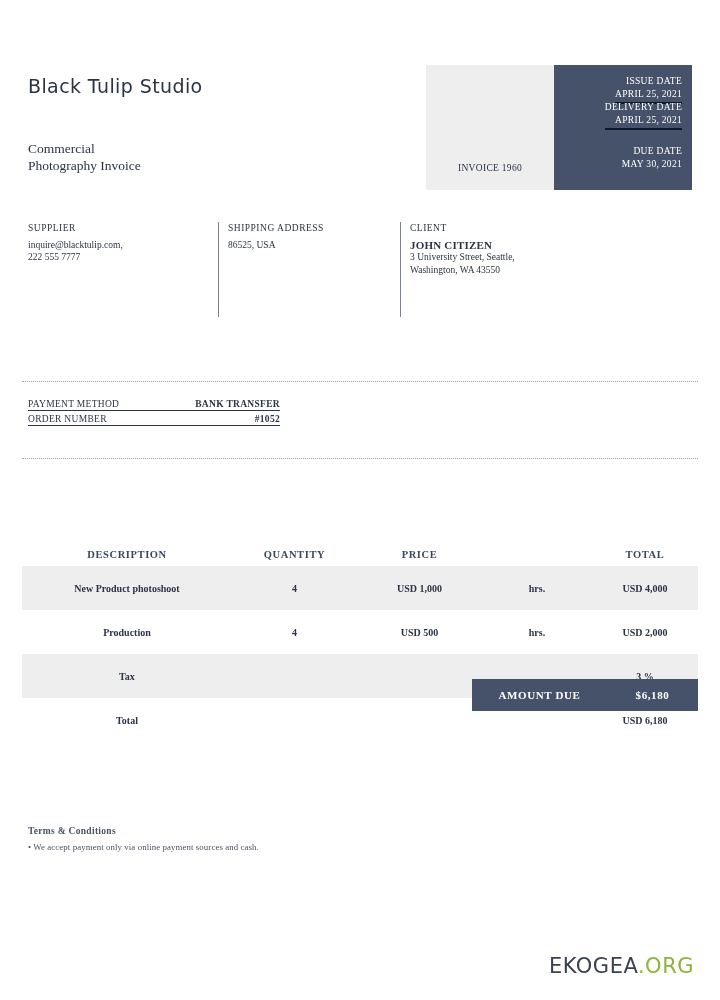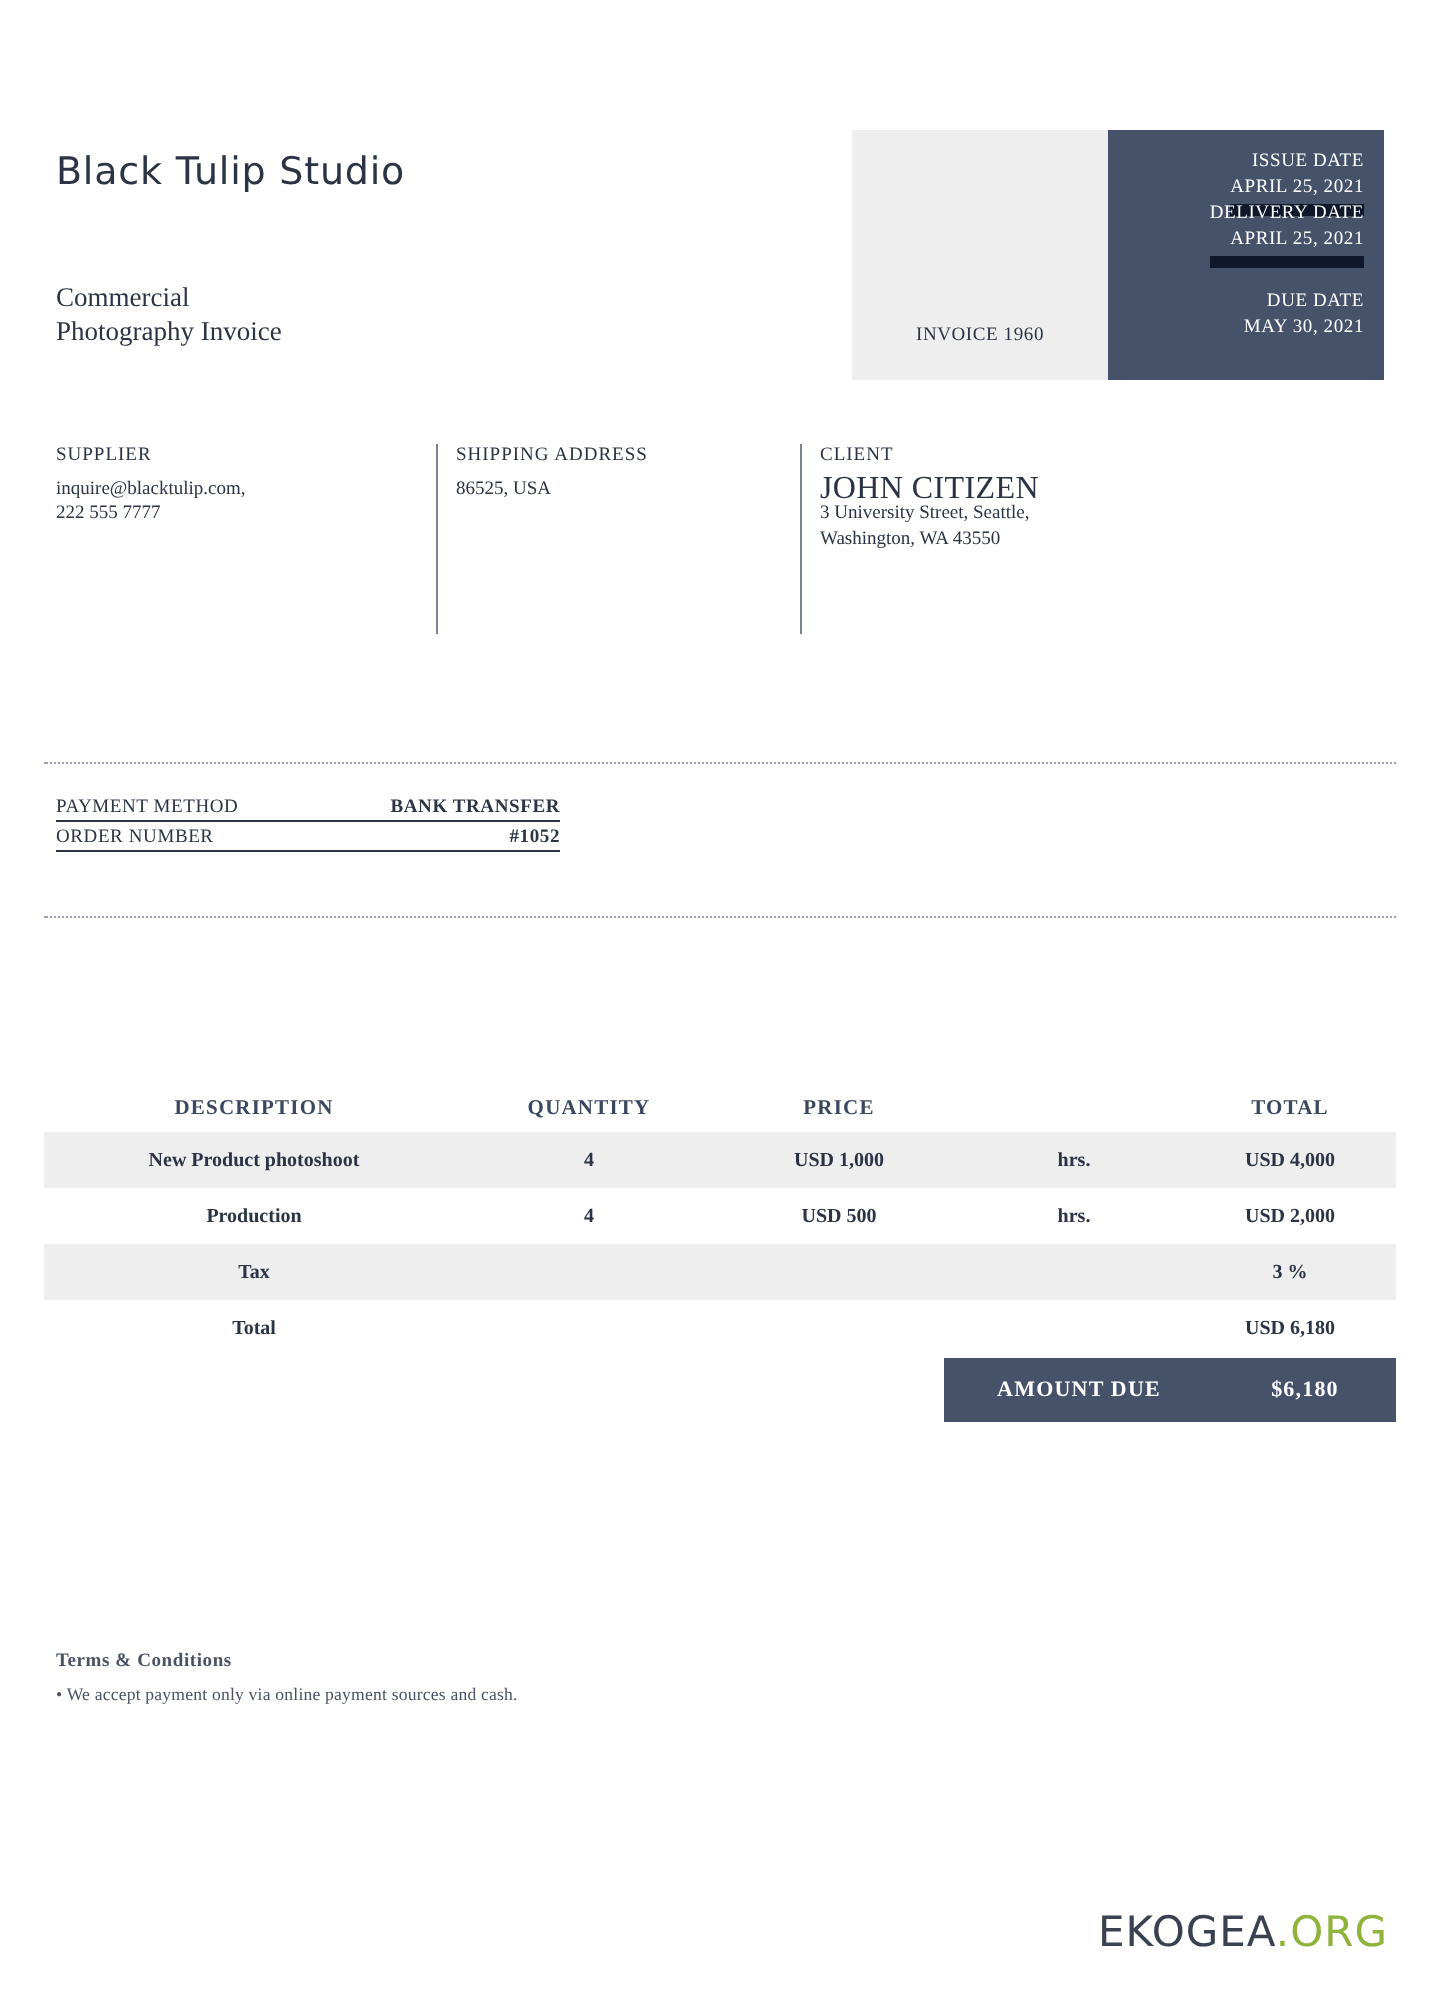--- a/index.html
+++ b/index.html
@@ -75,21 +75,21 @@
   }
   .date-row {
     position: absolute;
     right: 10px;
     text-align: right;
     font-size: 9.5px;
     letter-spacing: 0.3px;
     line-height: 13px;
   }
   .date-row .lbl { display: block; }
-  .date-row .val { display: block; border-bottom: 6px solid #0f172a; padding-bottom: 1px; }
+  .date-row .val { display: block; border-bottom: 2px solid #0f172a; padding-bottom: 1px; }
   .d1 { top: 10px; }
   .d2 { top: 36px; }
   .d3 { top: 80px; }
   .d3 .val { border-bottom: none; }
 
   
   .info {
     position: absolute;
     left: 28px;
     top: 222px;
@@ -103,22 +103,22 @@
     line-height: 12.5px;
     color: #2b3344;
   }
   .info-col .h {
     font-size: 9.5px;
     letter-spacing: 0.5px;
     margin-bottom: 4px;
     display: block;
   }
   .info-col .name {
-    font-weight: normal;
-    font-size: 16px;
+    font-weight: bold;
+    font-size: 11px;
     display: block;
     letter-spacing: 0.2px;
   }
   .col-supplier { left: 0; width: 165px; }
   .col-shipping { left: 200px; width: 165px; }
   .col-client   { left: 382px; width: 260px; }
   .vline {
     position: absolute;
     top: 0;
     width: 1px;
@@ -167,21 +167,21 @@
   
   .items {
     position: absolute;
     left: 22px;
     top: 542px;
     width: 676px;
   }
   .items .thead, .items .trow {
     display: flex;
     align-items: center;
-    height: 28px;
+    height: 44px;
     font-size: 10px;
   }
   .items .thead {
     height: 24px;
     color: #3b475e;
     font-weight: bold;
     letter-spacing: 0.6px;
     font-size: 10.5px;
   }
   .c-desc { width: 210px; text-align: center; }

